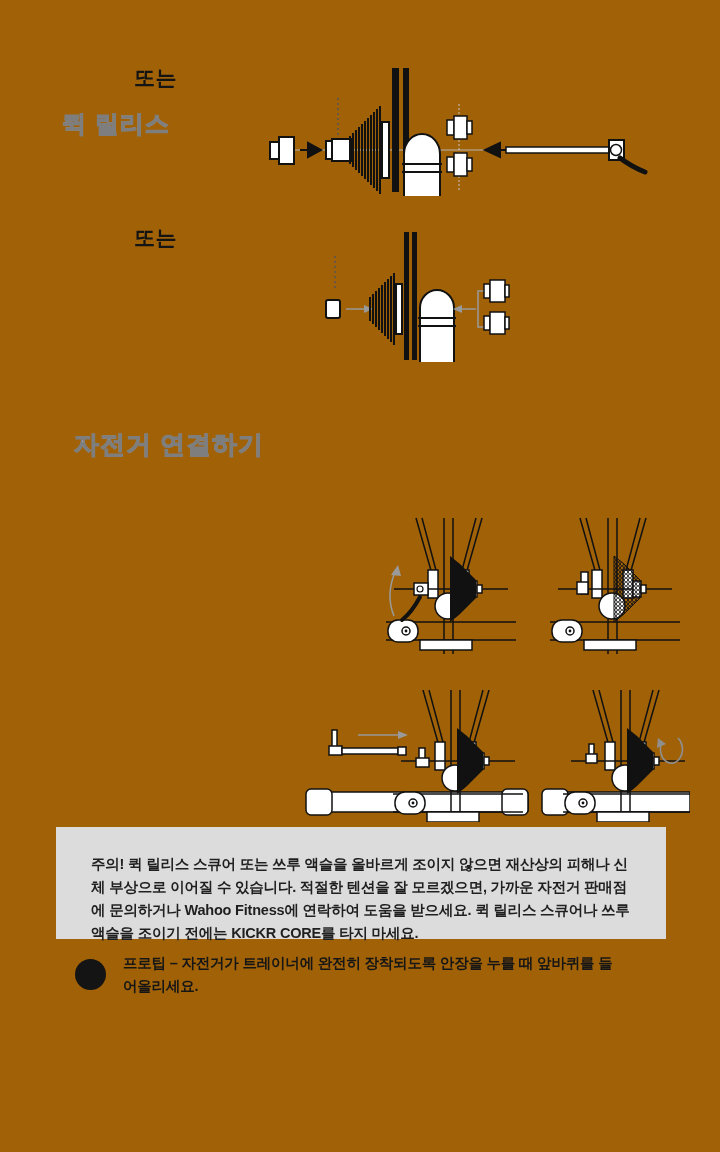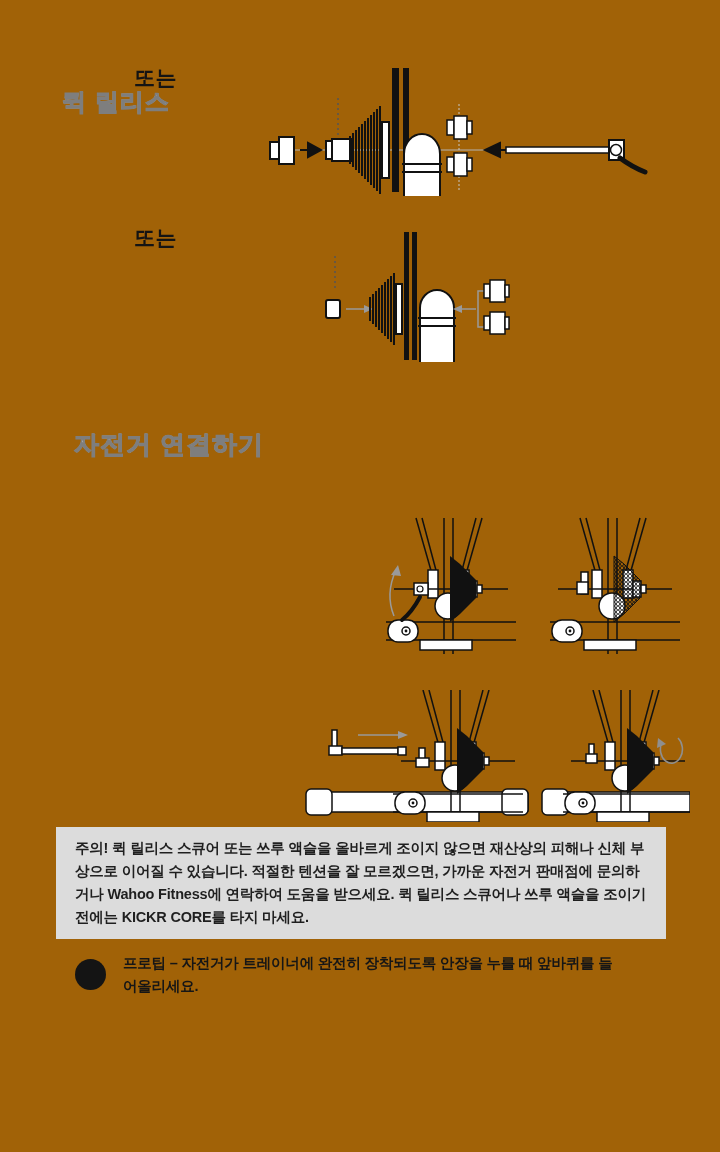--- a/index.html
+++ b/index.html
@@ -19,42 +19,42 @@
     letter-spacing:1px;white-space:nowrap;
   }
   .label-lg{font-size:24px;}
   .heading{font-size:25px;margin:8px;}
   
   .warning-box{
     left:56px;top:827px;width:610px;height:112px;background:#dcdcdc;
     box-sizing:border-box;padding:10px 16px 0 19px;
   }
   .warning-box p{
-    margin:0;font-size:14.5px;line-height:23px;font-weight:700;
+    margin:16px;font-size:14.5px;line-height:23px;font-weight:700;
     color:#1f1f1f;letter-spacing:-0.2px;
   }
   
   .protip-bullet{
     left:75px;top:959px;width:31px;height:31px;border-radius:50%;background:#141414;
   }
   .protip-text{
     left:120px;top:949px;width:492px;margin:3px;
     font-size:14.5px;line-height:23px;font-weight:700;color:#161616;letter-spacing:-0.2px;
   }
   svg{display:block;}
   svg .ln{stroke:#111;stroke-width:2;}
   svg .thin{stroke:#111;stroke-width:1.5;}
 </style>
 </head>
 <body>
 
 <div class="page">
 
   <div class="abs or-label" style="left:134px;top:64px;">또는</div>
-  <div class="abs outline-text label-lg" style="left:62px;top:86px;">퀵 릴리스</div>
+  <div class="abs outline-text label-lg" style="left:62px;top:108px;">퀵 릴리스</div>
 
   <svg class="abs" style="left:264px;top:58px;" width="400" height="140" viewBox="0 0 400 140">
     <line x1="26" y1="92" x2="238" y2="92" stroke="#b3b3b3" stroke-width="1"></line>
     <line x1="195" y1="46" x2="195" y2="132" stroke="#c6c6c6" stroke-width="1" stroke-dasharray="2 2"></line>
     <line x1="74" y1="40" x2="74" y2="78" stroke="#555" stroke-width="1.5" stroke-dasharray="2 3"></line>
 
     <g fill="#fff" class="ln">
       <rect x="6" y="84" width="9" height="17"></rect>
       <rect x="15" y="79" width="15" height="27"></rect>
     </g>

